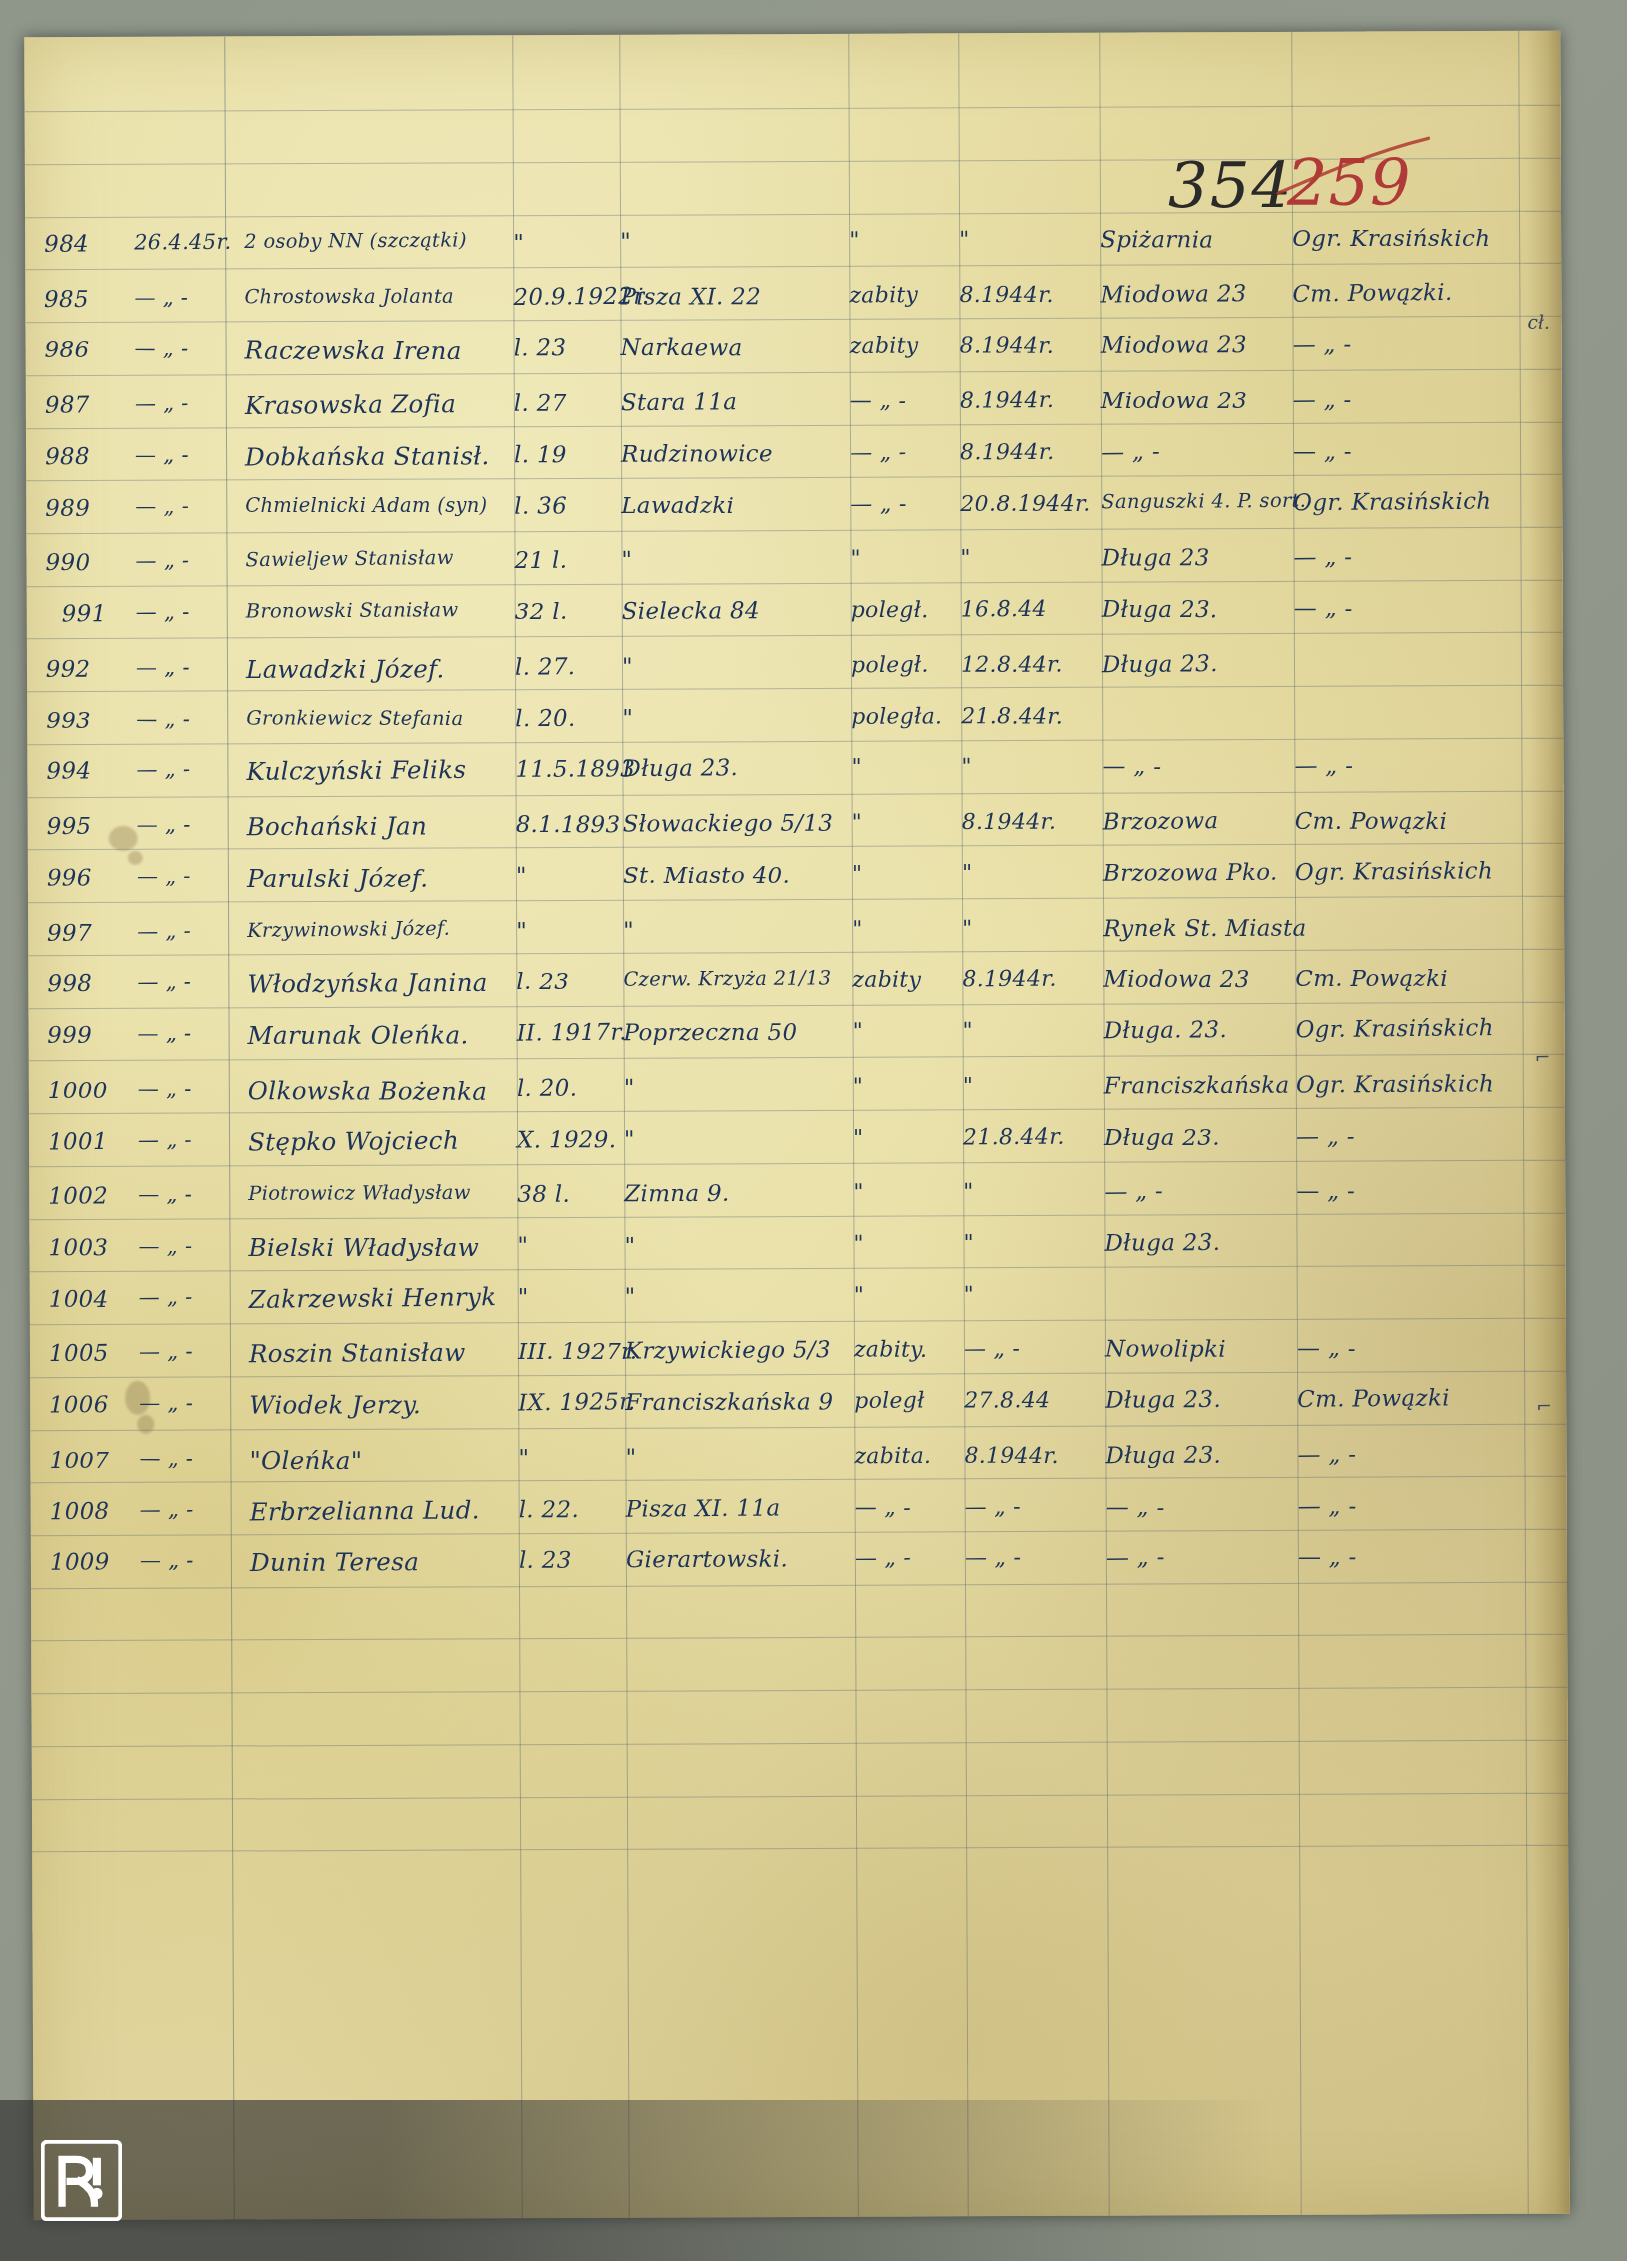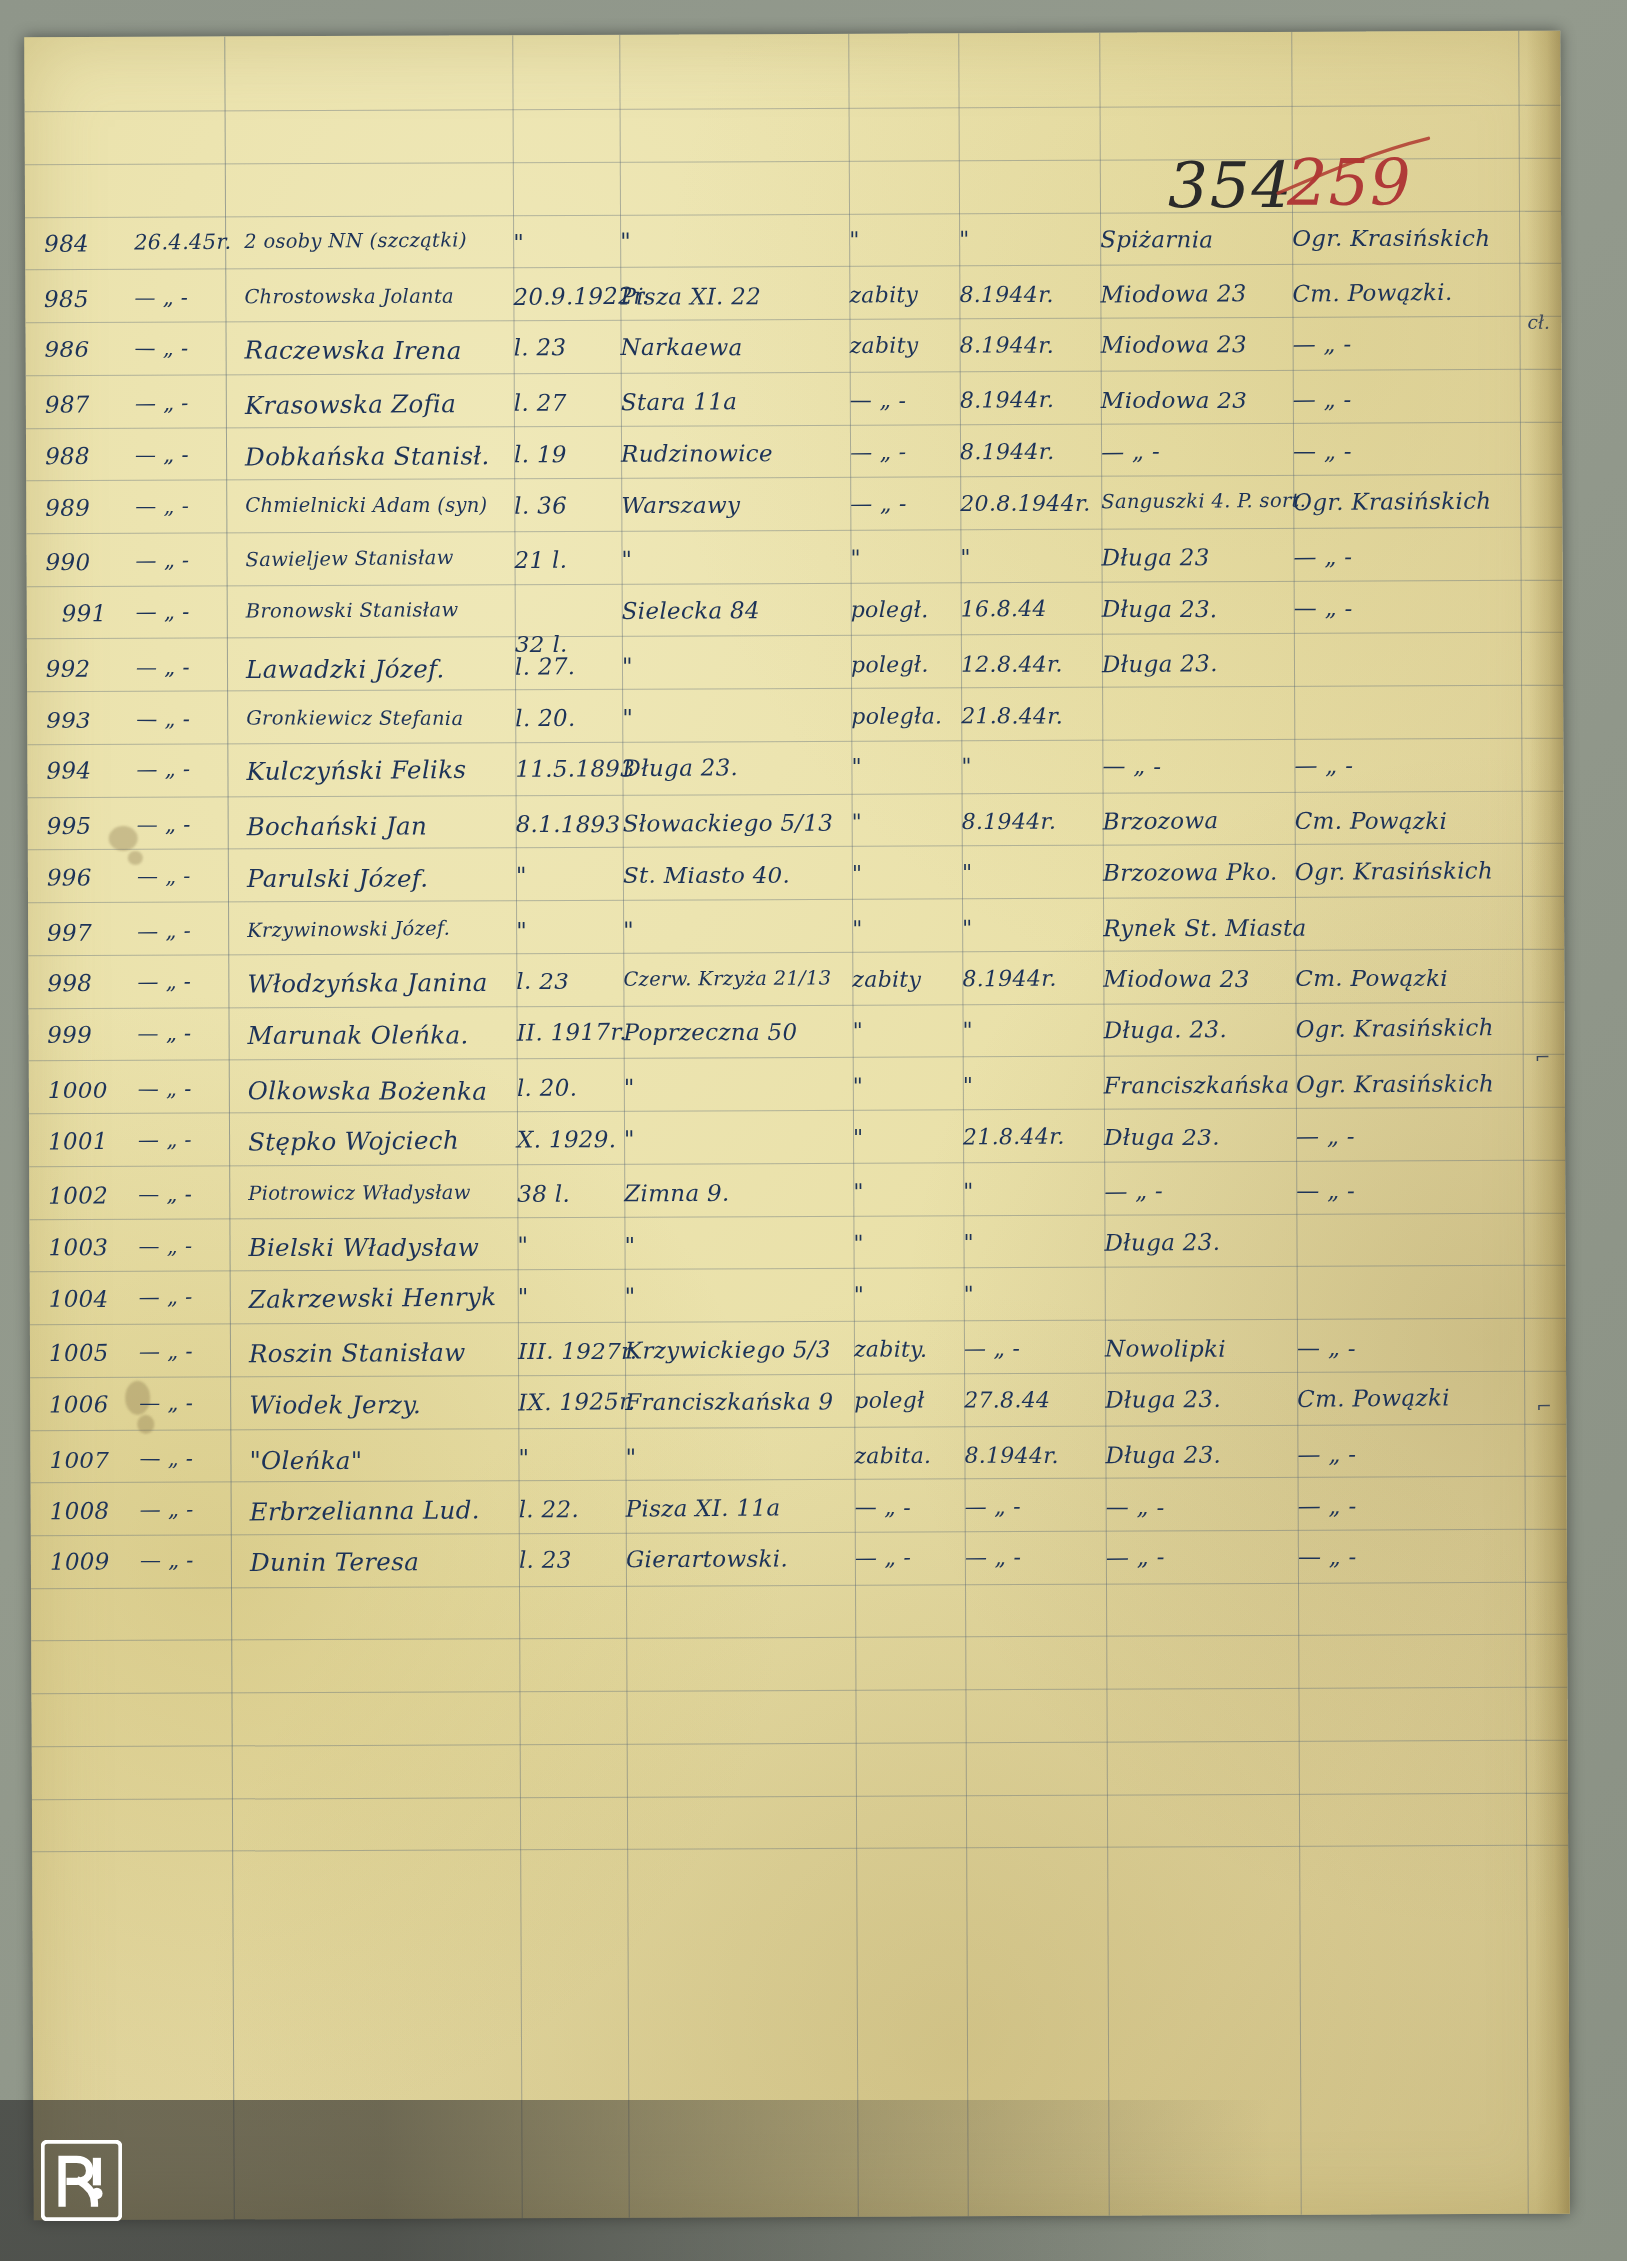--- a/index.html
+++ b/index.html
@@ -310,42 +310,42 @@
           <div class="hand c-cause" style="transform: rotate(-0.39deg) translateY(0px);">— „ -</div>
           <div class="hand c-when" style="transform: rotate(0deg) translateY(0px);">8.1944r.</div>
           <div class="hand c-place" style="transform: rotate(-0.39deg) translateY(0px);">— „ -</div>
           <div class="hand c-rem" style="transform: rotate(0.39deg) translateY(0px);">— „ -</div>
         </div>
         <div class="row" style="top: 459px;">
           <div class="hand c-no" style="transform: rotate(0.13deg) translateY(-1.5px);">989</div>
           <div class="hand c-date" style="transform: rotate(0.26deg) translateY(-1.5px);">— „ -</div>
           <div class="hand c-name" style="transform: rotate(0.26deg) translateY(-1.5px); font-size: 19.5px;">Chmielnicki Adam (syn)</div>
           <div class="hand c-age" style="transform: rotate(-0.26deg) translateY(-1.5px);">l. 36</div>
-          <div class="hand c-addr" style="transform: rotate(0.26deg) translateY(-1.5px);">Warszawy</div>
+          <div class="hand c-addr" style="transform: rotate(0.26deg) translateY(-1.5px);">Lawadzki</div>
           <div class="hand c-cause" style="transform: rotate(-0.13deg) translateY(-1.5px);">— „ -</div>
           <div class="hand c-when" style="transform: rotate(0.26deg) translateY(-1.5px);">20.8.1944r.</div>
           <div class="hand c-place" style="transform: rotate(-0.13deg) translateY(-1.5px); font-size: 19.5px;">Sanguszki 4. P. sort.</div>
           <div class="hand c-rem" style="transform: rotate(-0.26deg) translateY(-1.5px);">Ogr. Krasińskich</div>
         </div>
         <div class="row" style="top: 511px;">
           <div class="hand c-no" style="transform: rotate(0.39deg) translateY(0.8px);">990</div>
           <div class="hand c-date" style="transform: rotate(-0.39deg) translateY(0.8px);">— „ -</div>
           <div class="hand c-name" style="transform: rotate(-0.39deg) translateY(0.8px); font-size: 19.5px;">Sawieljew Stanisław</div>
           <div class="hand c-age" style="transform: rotate(0deg) translateY(0.8px);">21 l.</div>
           <div class="hand c-addr" style="transform: rotate(-0.39deg) translateY(0.8px);">"</div>
           <div class="hand c-cause" style="transform: rotate(0.13deg) translateY(0.8px);">"</div>
           <div class="hand c-when" style="transform: rotate(-0.39deg) translateY(0.8px);">"</div>
           <div class="hand c-place" style="transform: rotate(0.13deg) translateY(0.8px);">Długa 23</div>
           <div class="hand c-rem" style="transform: rotate(0deg) translateY(0.8px);">— „ -</div>
         </div>
         <div class="row" style="top: 564px;">
           <div class="hand c-no" style="transform: rotate(-0.26deg) translateY(-0.8px); margin-left: 16px;">991</div>
           <div class="hand c-date" style="transform: rotate(-0.13deg) translateY(-0.8px);">— „ -</div>
           <div class="hand c-name" style="transform: rotate(-0.13deg) translateY(-0.8px); font-size: 19.5px;">Bronowski Stanisław</div>
-          <div class="hand c-age" style="transform: rotate(0.26deg) translateY(-0.8px); margin-top: 33px;">32 l.</div>
+          <div class="hand c-age" style="transform: rotate(0.26deg) translateY(-0.8px);">32 l.</div>
           <div class="hand c-addr" style="transform: rotate(-0.13deg) translateY(-0.8px);">Sielecka 84</div>
           <div class="hand c-cause" style="transform: rotate(0.39deg) translateY(-0.8px);">poległ.</div>
           <div class="hand c-when" style="transform: rotate(-0.13deg) translateY(-0.8px);">16.8.44</div>
           <div class="hand c-place" style="transform: rotate(0.39deg) translateY(-0.8px);">Długa 23.</div>
           <div class="hand c-rem" style="transform: rotate(0.26deg) translateY(-0.8px);">— „ -</div>
         </div>
         <div class="row" style="top: 617px;">
           <div class="hand c-no" style="transform: rotate(0deg) translateY(1.5px);">992</div>
           <div class="hand c-date" style="transform: rotate(0.13deg) translateY(1.5px);">— „ -</div>
           <div class="hand c-name" style="transform: rotate(0.13deg) translateY(1.5px);">Lawadzki Józef.</div>

